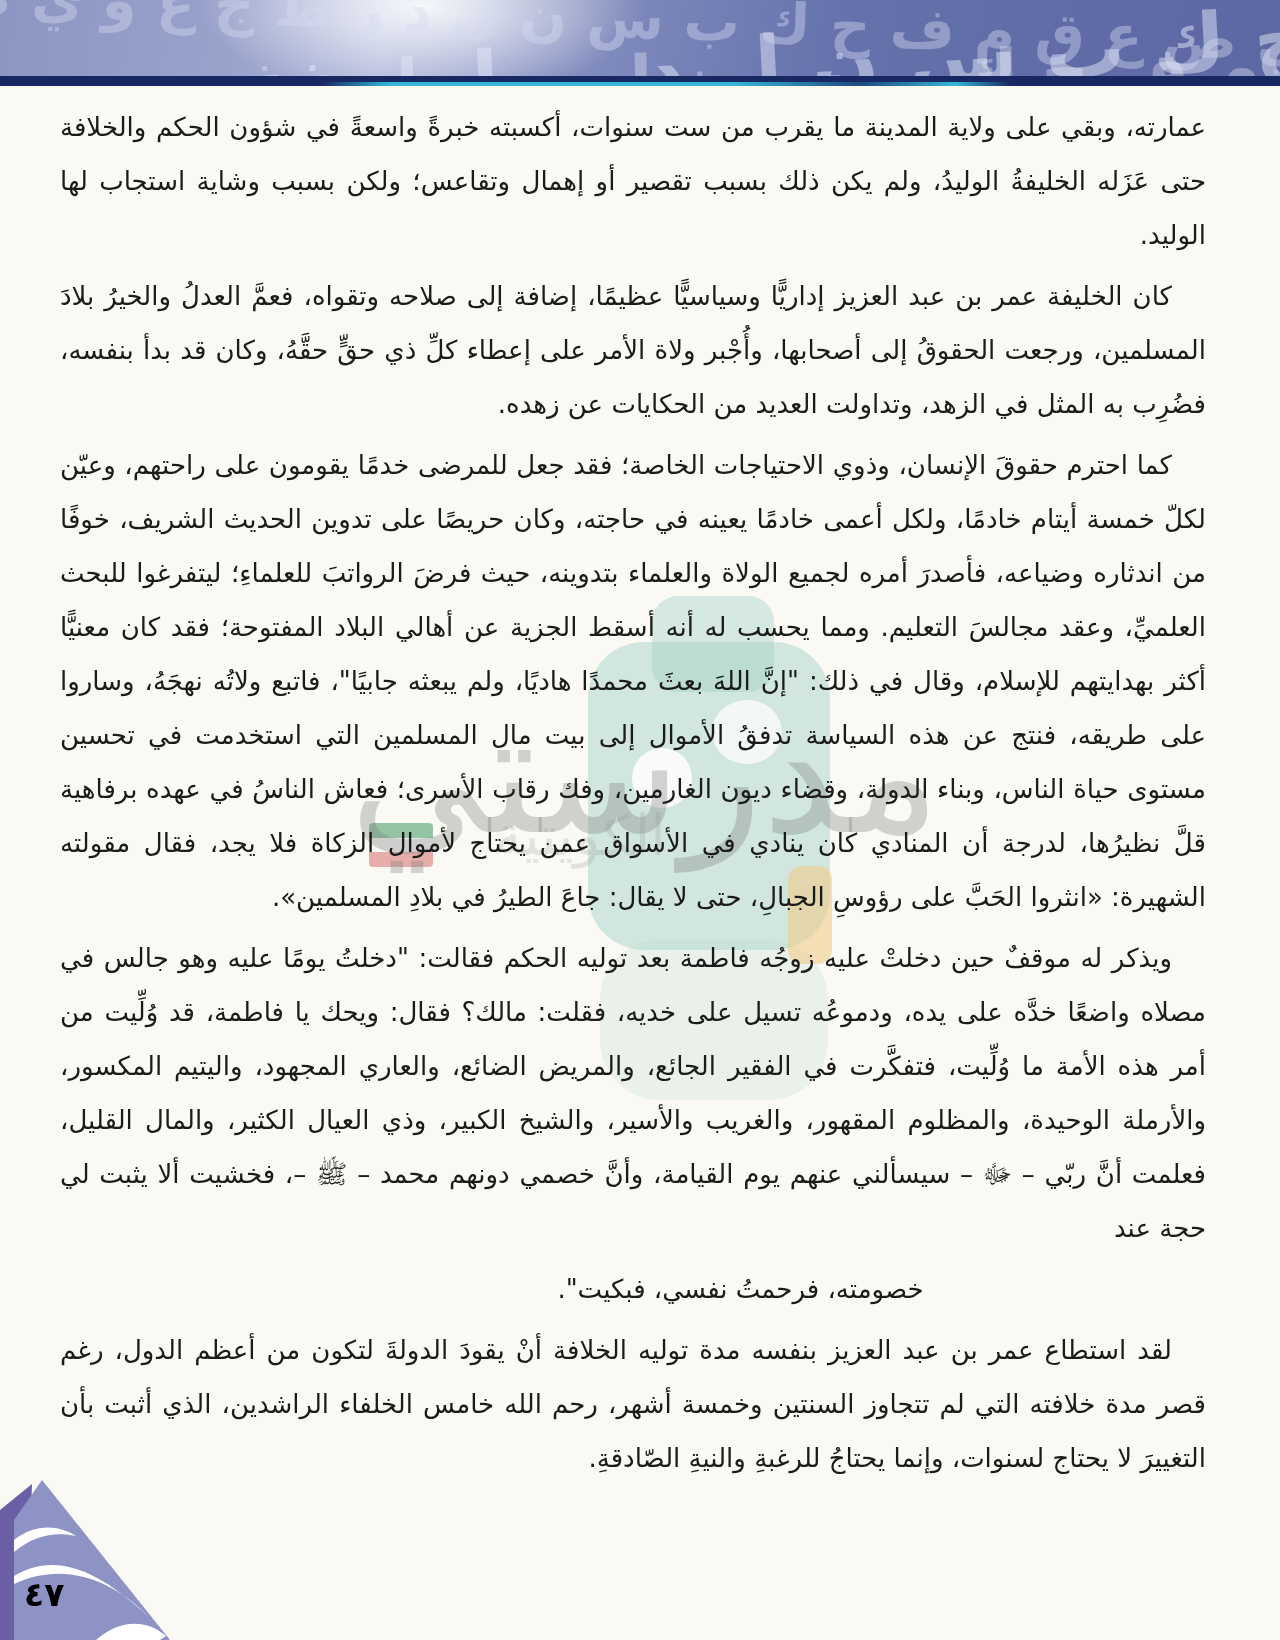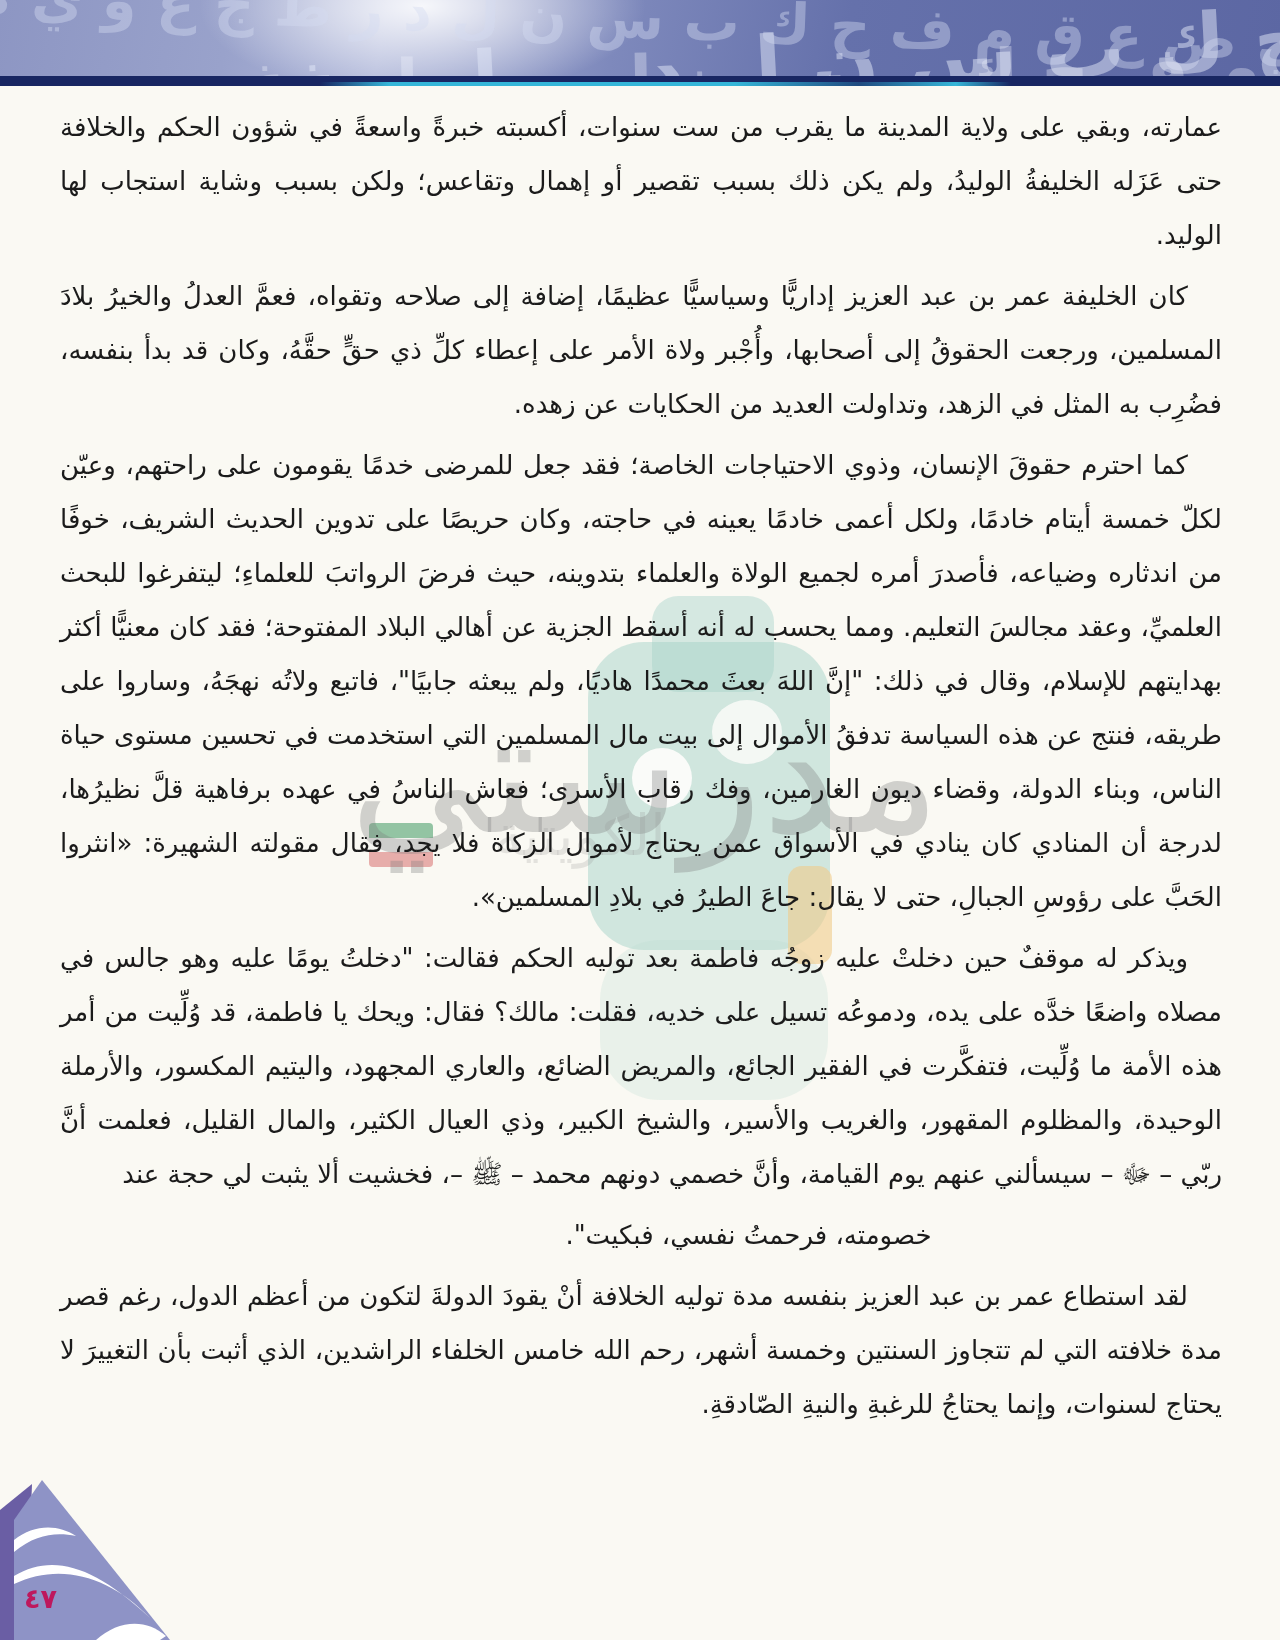--- a/index.html
+++ b/index.html
@@ -48,34 +48,34 @@
   .wm-dot2{position:absolute;top:700px;left:712px;width:70px;height:64px;border-radius:50%;background:rgba(250,250,248,.85)}
   .wm-orange{position:absolute;top:866px;left:788px;width:44px;height:98px;border-radius:14px;background:rgba(240,203,138,.60)}
   .wm-flag{position:absolute;top:823px;left:369px;width:64px;height:44px;border-radius:4px;overflow:hidden;opacity:.55}
   .wm-flag .g{height:34%;background:#3f9a63}
   .wm-flag .w{height:33%;background:#f6f6f4}
   .wm-flag .r{height:33%;background:#d9706f}
 
   
   main.content{
     position:absolute;top:86px;left:0;right:0;bottom:0;z-index:2;
-    padding:14px 58px 0 60px;
+    padding:14px 74px 0 60px;
     direction:rtl;text-align:justify;
     font-size:26px;line-height:54px;color:#1b1b1b;
   }
   main p{margin:0 0 7px}
   main p.indent{text-indent:34px}
   main p.tail{text-align:center;text-indent:0;margin-left:215px;margin-bottom:7px}
 
   
   .corner{position:absolute;left:0;bottom:0;width:178px;height:160px;z-index:4}
   .corner svg{position:absolute;left:0;bottom:0}
   .page-number{
     position:absolute;left:24px;bottom:26px;z-index:5;
-    color:#be185d;font-size:27px;font-weight:bold;direction:rtl;
+    color:#000000;font-size:33px;font-weight:bold;direction:rtl;
   }
 </style>
 </head>
 <body>
 
 <div class="page">
 
   <header class="cal-band">
     <div class="cal-pattern">
       <div class="cal-layer l1">ع ق م ف ح ك ب س ن ل د ر ط ج غ و ي ص ع ق م ف ح ك ب س ن ل د ر ط ج غ و ي ص</div>

